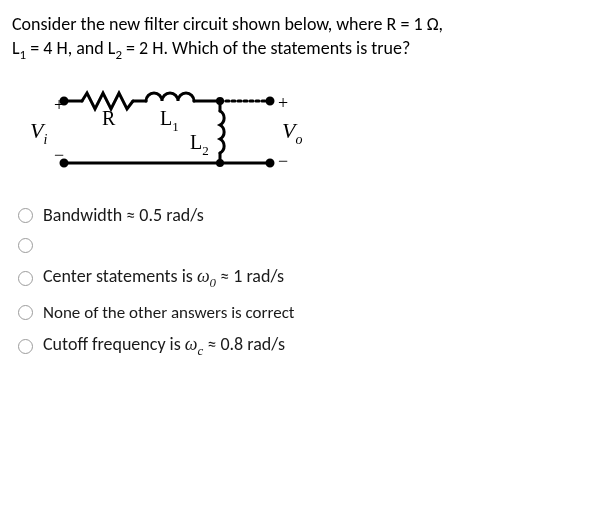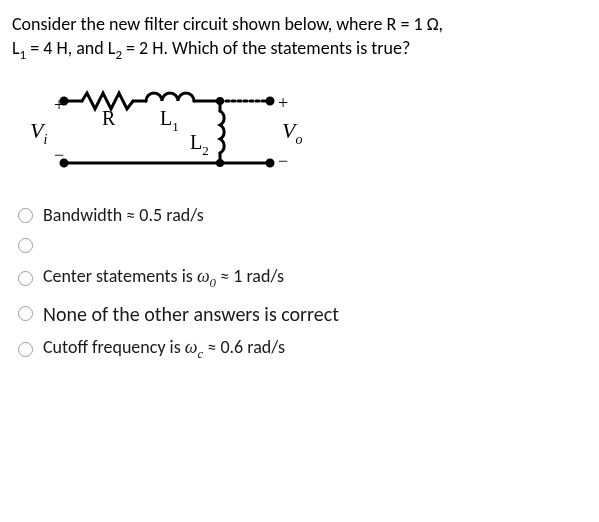--- a/index.html
+++ b/index.html
@@ -38,21 +38,21 @@
     border: 1.5px solid #9c9c9c;
     border-radius: 50%;
     flex: 0 0 auto;
     box-sizing: border-box;
   }
   .opt-label {
     font-size: 18px;
     color: #1a1a1a;
     line-height: 1;
   }
-  .opt-label.small { font-size: 20px; }
+  .opt-label.small { font-size: 17px; }
   .ital { font-style: italic; font-family: "Times New Roman", serif; }
   .sub { vertical-align: sub; font-size: 0.72em; }
 </style>
 </head>
 <body>
 
 <div class="question">
   <span>Consider the new filter circuit shown below, where R = 1 Ω,</span><br>
   <span>L</span><span class="subscript">1</span><span> = 4 H, and L</span><span class="subscript">2</span><span> = 2 H. Which of the statements is true?</span>
 </div>
@@ -121,17 +121,17 @@
   </div>
 
   <div class="option">
     <div class="radio"></div>
     <span class="opt-label small">None of the other answers is correct</span>
   </div>
 
   <div class="option">
     <div class="radio"></div>
     <span class="opt-label">
-      <span>Cutoff frequency is </span><span class="ital">ω</span><span class="ital sub">c</span><span> ≈ 0.6 rad/s</span>
+      <span>Cutoff frequency is </span><span class="ital">ω</span><span class="ital sub">c</span><span> ≈ 0.8 rad/s</span>
     </span>
   </div>
 
 </div>
 
 </body></html>

